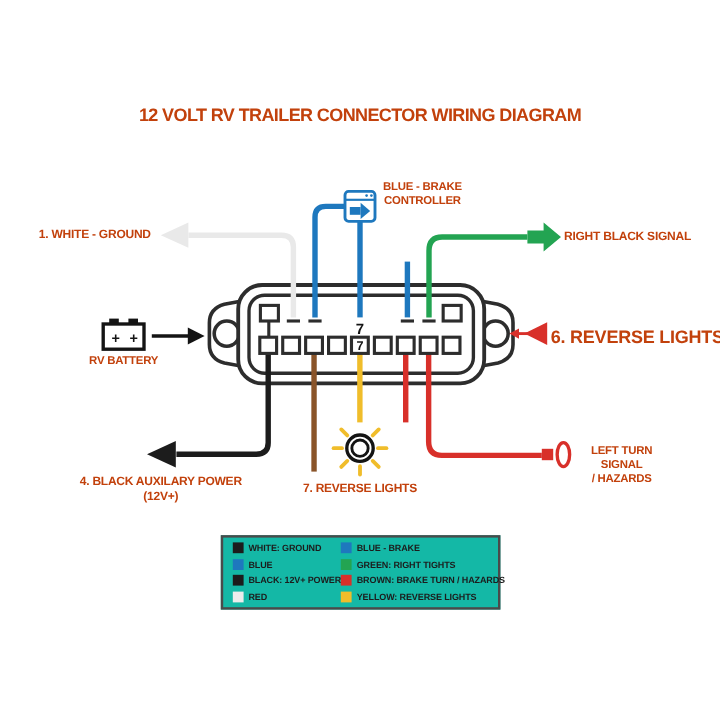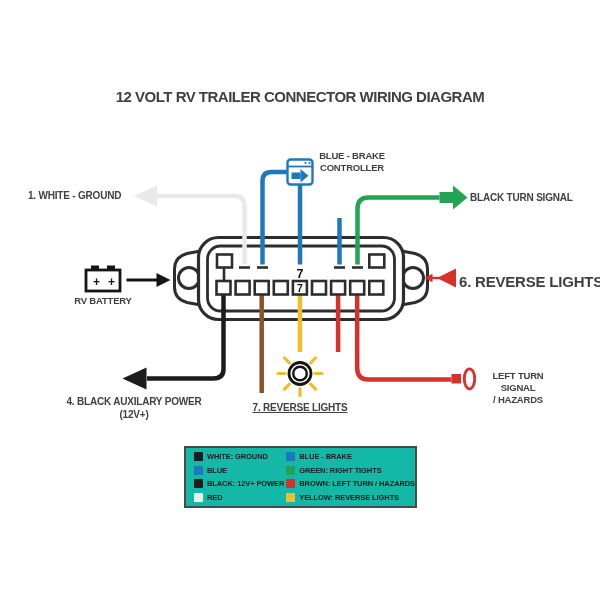--- a/index.html
+++ b/index.html
@@ -1,27 +1,27 @@
 <!DOCTYPE html>
 <html><head>
 <meta charset="utf-8">
 <style>
   html,body { margin:0; padding:0; background:#fff; }
   body { width:600px; height:600px; font-family:"Liberation Sans", sans-serif; }
   .canvas { position:relative; width:600px; height:600px; background:#fff; overflow:hidden; }
   svg { position:absolute; left:0; top:0; }
-  .lbl { position:absolute; font-weight:bold; color:#404040; letter-spacing:-0.2px; white-space:nowrap; }
+  .lbl { position:absolute; font-weight:bold; color:#c2410c; letter-spacing:-0.2px; white-space:nowrap; }
   .title { left:0; right:0; top:88px; text-align:center; font-size:15px; letter-spacing:-0.5px; }
-  .lbl-white-ground { left:28px; top:190px; width:102px; text-align:left; font-size:10px; }
+  .lbl-white-ground { left:28px; top:190px; width:102px; text-align:center; font-size:10px; }
   .lbl-brake { left:312px; top:150px; width:80px; text-align:center; font-size:9.5px; line-height:12px; white-space:normal; }
   .lbl-right-turn { left:470px; top:192px; font-size:10px; }
   .lbl-reverse6 { left:459px; top:273px; font-size:15px; }
   .lbl-battery { left:70px; top:295px; width:66px; text-align:center; font-size:9.5px; }
   .lbl-black-aux { left:30px; top:395px; width:140px; text-align:center; font-size:10px; line-height:13px; white-space:normal;margin-left:34px; }
-  .lbl-reverse7 { left:250px; top:402px; width:100px; text-align:center; font-size:10px;text-decoration:underline; }
+  .lbl-reverse7 { left:250px; top:402px; width:100px; text-align:center; font-size:10px; }
   .lbl-left-turn { left:477px; top:370px; width:82px; text-align:center; font-size:9.5px; line-height:12px; white-space:normal; }
   .legend { position:absolute; left:184px; top:446px; width:233px; height:62px; border:2px solid #4a4a4a; background:#14b8a6; box-sizing:border-box; display:flex; align-items:center; }
   .legend-col { display:flex; flex-direction:column; gap:2.5px; }
   .legend-col.left { width:106px; padding-left:8px; }
   .legend-col.right { flex:1; }
   .legend-row { display:flex; align-items:center; gap:4px; height:11px; }
   .swatch { width:9px; height:9px; flex:0 0 9px; }
   .legend-label { font-weight:bold; font-size:7.5px; letter-spacing:-0.1px; color:#1c1c1c; white-space:nowrap; }
   .stroke-outline { stroke:#2d2d2d; }
   text { font-family:"Liberation Sans", sans-serif; }
@@ -112,21 +112,21 @@
 
   <div class="lbl title">12 VOLT RV TRAILER CONNECTOR WIRING DIAGRAM</div>
 
   <div class="lbl lbl-white-ground">1. WHITE - GROUND</div>
 
   <div class="lbl lbl-brake">
     <div>BLUE - BRAKE</div>
     <div>CONTROLLER</div>
   </div>
 
-  <div class="lbl lbl-right-turn">BLACK TURN SIGNAL</div>
+  <div class="lbl lbl-right-turn">RIGHT BLACK SIGNAL</div>
 
   <div class="lbl lbl-reverse6">6. REVERSE LIGHTS</div>
 
   <div class="lbl lbl-battery">RV BATTERY</div>
 
   <div class="lbl lbl-black-aux">
     <div>4. BLACK AUXILARY POWER</div>
     <div>(12V+)</div>
   </div>
 
@@ -160,21 +160,21 @@
       <div class="legend-row">
         <span class="swatch" style="background: rgb(30, 120, 190);"></span>
         <span class="legend-label">BLUE - BRAKE</span>
       </div>
       <div class="legend-row">
         <span class="swatch" style="background: rgb(35, 164, 82);"></span>
         <span class="legend-label">GREEN: RIGHT TIGHTS</span>
       </div>
       <div class="legend-row">
         <span class="swatch" style="background: rgb(216, 48, 42);"></span>
-        <span class="legend-label">BROWN: LEFT TURN / HAZARDS</span>
+        <span class="legend-label">BROWN: BRAKE TURN / HAZARDS</span>
       </div>
       <div class="legend-row">
         <span class="swatch" style="background: rgb(240, 189, 43);"></span>
         <span class="legend-label">YELLOW: REVERSE LIGHTS</span>
       </div>
     </div>
   </div>
 
 </div>
 

